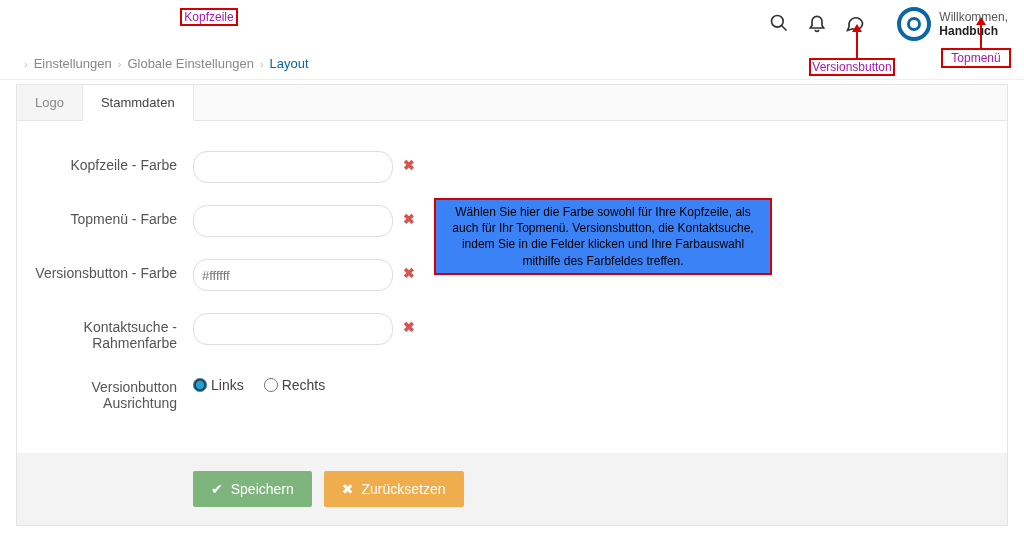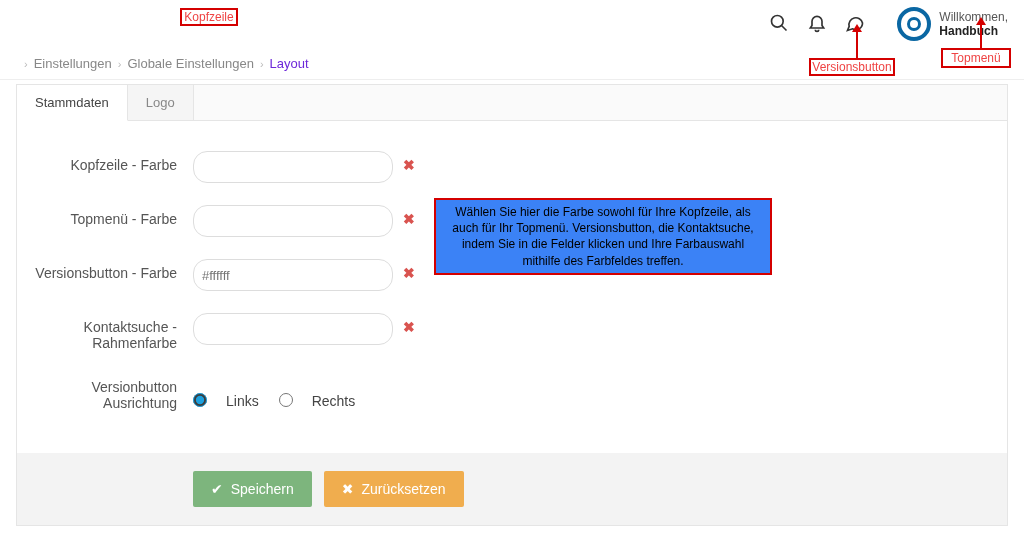--- a/index.html
+++ b/index.html
@@ -41,21 +41,21 @@
   
   .breadcrumb {
     padding: 8px 24px;
     font-size: 13px;
     color: #888;
     display:flex; align-items:center; gap:6px;
     border-bottom: 1px solid #eee;
     margin-bottom: 4px;
   }
   .breadcrumb .sep { color:#bbb; font-size:11px; }
-  .breadcrumb .active { color:#6d28d9; }
+  .breadcrumb .active { color:#0369a1; }
 
   
   .panel {
     margin: 0 16px;
     border: 1px solid #e5e5e5;
   }
   .tabs {
     display:flex;
     border-bottom:1px solid #e5e5e5;
     background:#fafafa;
@@ -98,21 +98,21 @@
   .clear-x {
     color:#d9534f;
     font-weight:bold;
     margin-left:10px;
     margin-top:6px;
     cursor:pointer;
     font-size:14px;
   }
 
   .radio-group { display:flex; gap:20px; align-items:center; padding-top:4px; }
-  .radio-group label { display:flex; align-items:flex-start; gap:19px; font-size:14px; color:#444;margin-top:16px; }
+  .radio-group label { display:flex; align-items:center; gap:4px; font-size:14px; color:#444; }
   .radio-group input { accent-color:#1ca0de; width:14px; height:14px; }
 
   
   .button-bar {
     background:#f3f3f3;
     padding:18px 16px 18px 176px;
     display:flex; gap:12px;
   }
   .btn {
     border:none; color:#fff;
@@ -128,21 +128,21 @@
   
   .anno {
     position:absolute;
     border:2px solid #d40000;
     pointer-events:none;
     font-size:12px;
     color:#d40000;
     display:flex; align-items:center; justify-content:center;
     background:transparent;
   }
-  .anno span { color:#ef4444; padding:0 4px; white-space:nowrap;border-radius:7px; }
+  .anno span { color:#a21caf; padding:0 4px; white-space:nowrap;border-radius:7px; }
   .anno.labelbox { background:#fff; }
   .arrow {
     position:absolute;
     width:2px; background:#d40000;
     pointer-events:none;
   }
   .arrow::before{
     content:"";
     position:absolute; top:-6px; left:-4px;
     border-left:5px solid transparent;
@@ -199,22 +199,22 @@
   <span class="sep">›</span>
   <span>Einstellungen</span>
   <span class="sep">›</span>
   <span>Globale Einstellungen</span>
   <span class="sep">›</span>
   <span class="active">Layout</span>
 </div>
 
 <div class="panel">
   <div class="tabs">
+    <div class="tab">Logo</div>
     <div class="tab active">Stammdaten</div>
-    <div class="tab">Logo</div>
   </div>
 
   <div class="form-area">
 
     <div class="form-row">
       <div class="form-label">Kopfzeile - Farbe</div>
       <input class="form-input" value="" style="">
       <span class="clear-x">✖</span>
     </div>
 

